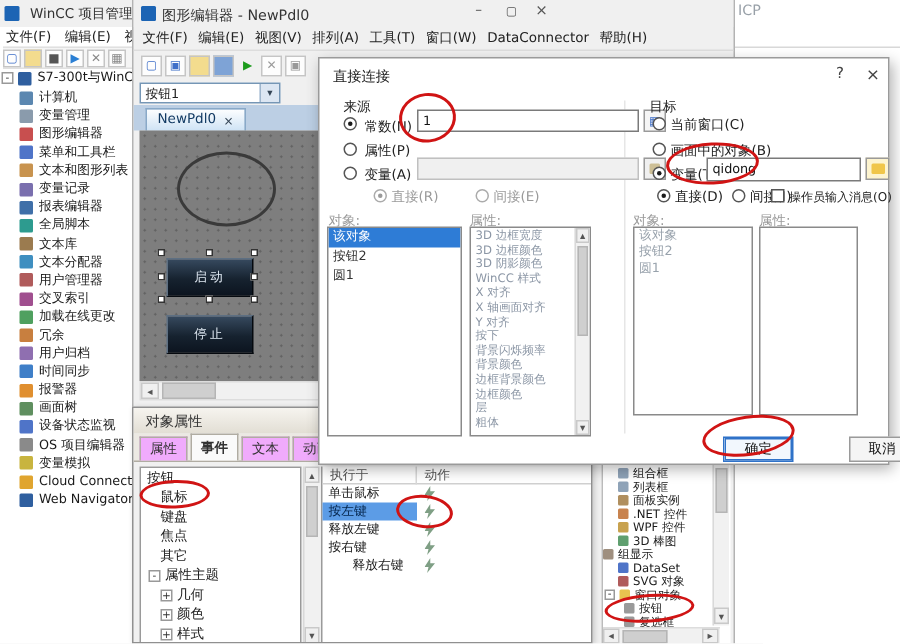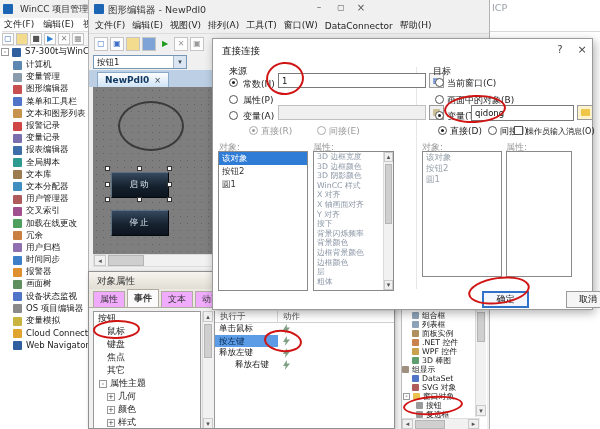--- a/index.html
+++ b/index.html
@@ -102,24 +102,20 @@
         </div>
       <div class="trow">
           <span class="ic" style="background:#4f74c8"></span>
           <span>菜单和工具栏</span>
         </div>
       <div class="trow">
           <span class="ic" style="background:#c8934f"></span>
           <span>文本和图形列表</span>
         </div>
       <div class="trow">
-          <span class="ic" style="background:#d04545"></span>
-          <span>报警记录</span>
-        </div>
-      <div class="trow">
           <span class="ic" style="background:#7a6fae"></span>
           <span>变量记录</span>
         </div>
       <div class="trow">
           <span class="ic" style="background:#3f6fa8"></span>
           <span>报表编辑器</span>
         </div>
       <div class="trow">
           <span class="ic" style="background:#2d9b8f"></span>
           <span>全局脚本</span>
@@ -215,21 +211,21 @@
       <span class="tbi" style="width:14px;height:14px;color:#999">▣</span>
     </div>
 
     <div class="a" style="left:4px;top:55px;width:94px;height:14px;background:#fff;border:1px solid #7596b5">
       <span class="a nowrap" style="left:3px;top:1px;font-size:8.5px">按钮1</span>
       <span class="a row" style="right:0;top:0;width:13px;height:12px;background:#dce6f2;border-left:1px solid #9fb6cd;justify-content:center;color:#345;font-size:7px">▾</span>
     </div>
 
     <div class="a" style="left:0;top:70px;width:100%;height:17px;background:#bccfe4">
       <div class="a row" style="left:8px;top:2px;height:15px;padding:0 7px;background:linear-gradient(180deg,#fdfeff,#cfe3f5);border:1px solid #89a9c8;border-bottom:none;gap:5px">
-        <span style="font-weight:bold;color:#123a63;font-size:9px">NewPdl0</span>
+        <span style="font-weight:normal;color:#123a63;font-size:9px">NewPdl0</span>
         <span style="color:#345;font-size:8px">×</span>
       </div>
     </div>
 
     <div class="a" id="canvas" style="left:4px;top:87px;width:392px;height:167px">
       <div class="a" style="left:25px;top:14px;width:66px;height:50px;border:2px solid #3a3a3a;border-radius:50%"></div>
       <div class="hmibtn" style="left:18px;top:85px">
           <span>启动</span>
         </div>
 
@@ -376,20 +372,24 @@
       <div class="grow">
           <span style="padding-left:4px;width:63px">单击鼠标</span>
           <span class="bolt" style="margin-left:5px"></span>
         </div>
       <div class="grow">
           <span style="padding-left:4px;width:63px;background:#5c9ce6;color:#05264d;height:12px;line-height:12px">按左键</span>
           <span class="bolt" style="margin-left:5px"></span>
         </div>
       <div class="grow">
           <span style="padding-left:4px;width:63px">释放左键</span>
+          <span class="bolt" style="margin-left:5px"></span>
+        </div>
+      <div class="grow">
+          <span style="padding-left:4px;width:63px">按右键</span>
           <span class="bolt" style="margin-left:5px"></span>
         </div>
       <div class="grow">
           <span style="padding-left:20px;width:63px">释放右键</span>
           <span class="bolt" style="margin-left:5px"></span>
         </div>
     </div>
   </div>
 
   <div class="a" style="left:212px;top:38px;width:381px;height:272px;background:#fff;border:1px solid #9a9a9a;box-shadow:2px 3px 9px rgba(0,0,0,.3)">

